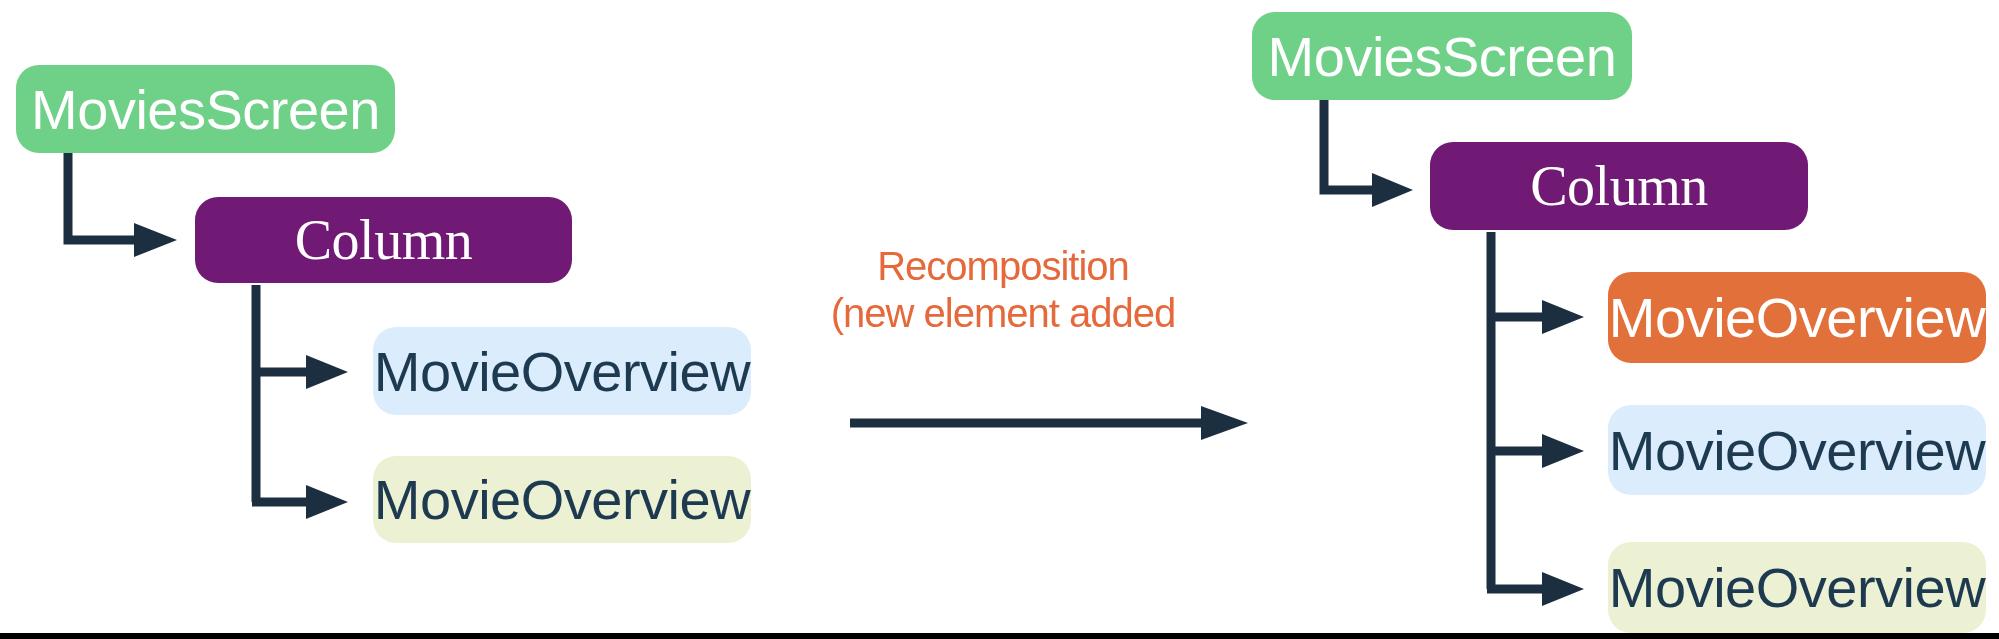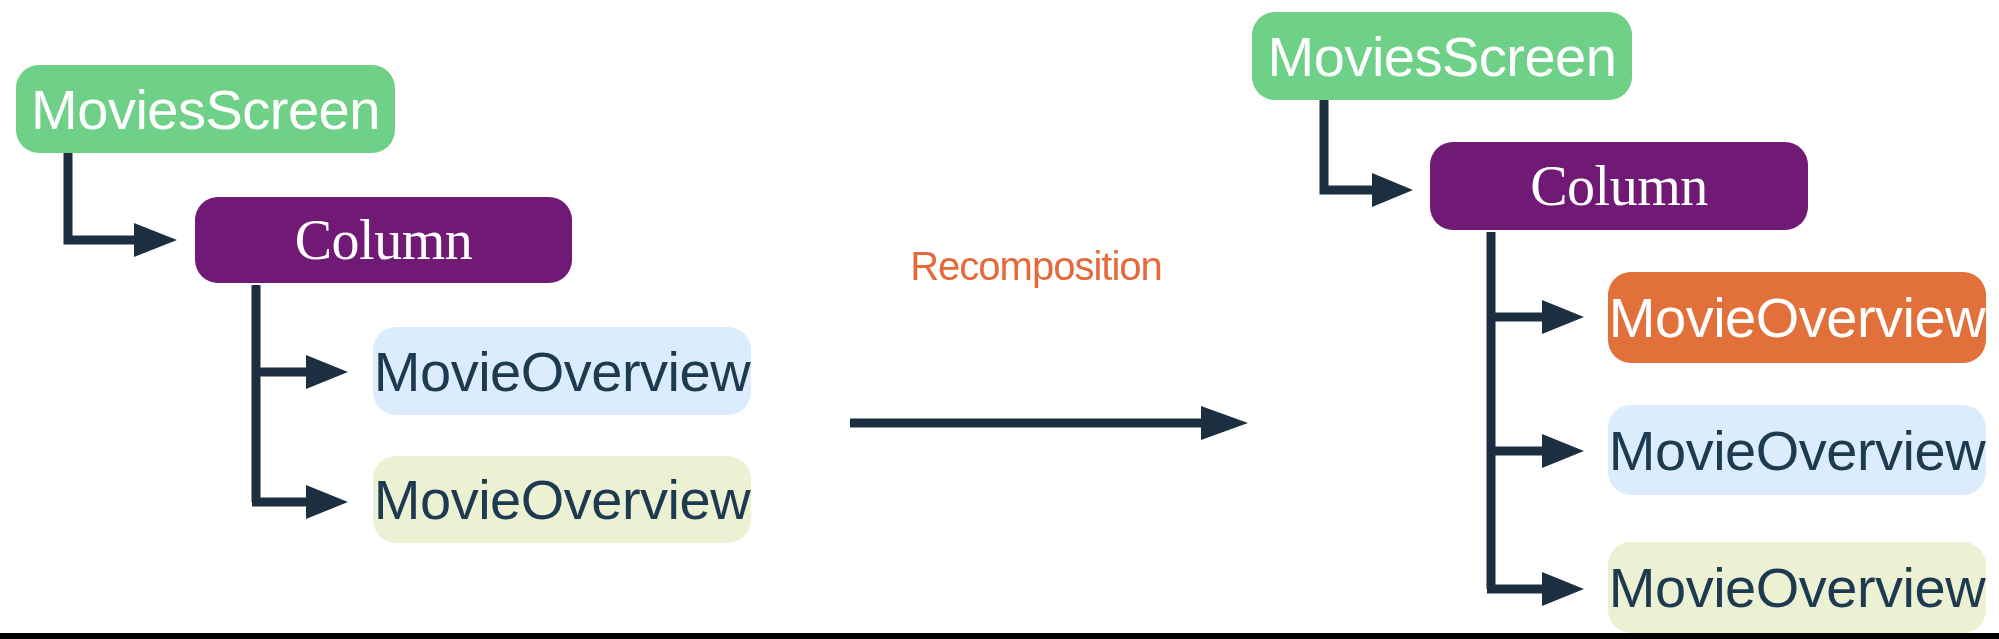--- a/index.html
+++ b/index.html
@@ -26,21 +26,21 @@
   .l-mo2    {left:373px; top:456px; width:378px; height:87px;}
 
   
   .r-root   {left:1252px; top:12px;  width:380px; height:88px;}
   .r-column {left:1430px; top:142px; width:378px; height:88px;}
   .r-mo1    {left:1608px; top:272px; width:378px; height:91px;}
   .r-mo2    {left:1608px; top:405px; width:378px; height:90px;}
   .r-mo3    {left:1608px; top:542px; width:378px; height:91px;}
 
   .caption{
-    position:absolute;left:816px;top:243px;width:440px;
+    position:absolute;left:783px;top:243px;width:440px;
     text-align:center;color:#E5693B;
     font-size:40px;line-height:47px;letter-spacing:-1px;font-weight:400;
   }
   .bottom-bar{position:absolute;left:0;top:633px;width:1999px;height:6px;background:#000000;}
 </style>
 </head>
 <body>
 
 <div class="stage">
 
@@ -65,20 +65,21 @@
     <polygon points="1542,572 1542,606 1584,589" fill="#1C2F40"></polygon>
   </svg>
 
   <div class="node c-green l-root">MoviesScreen</div>
   <div class="node c-blue l-column">Column</div>
   <div class="node c-lightblue l-mo1">MovieOverview</div>
   <div class="node c-paleyellow l-mo2">MovieOverview</div>
 
   <div class="caption">
     <div>Recomposition</div>
+    <div>(new element added</div>
   </div>
 
   <div class="node c-green r-root">MoviesScreen</div>
   <div class="node c-blue r-column">Column</div>
   <div class="node c-orange r-mo1">MovieOverview</div>
   <div class="node c-lightblue r-mo2">MovieOverview</div>
   <div class="node c-paleyellow r-mo3">MovieOverview</div>
 
   <div class="bottom-bar"></div>
 </div>

